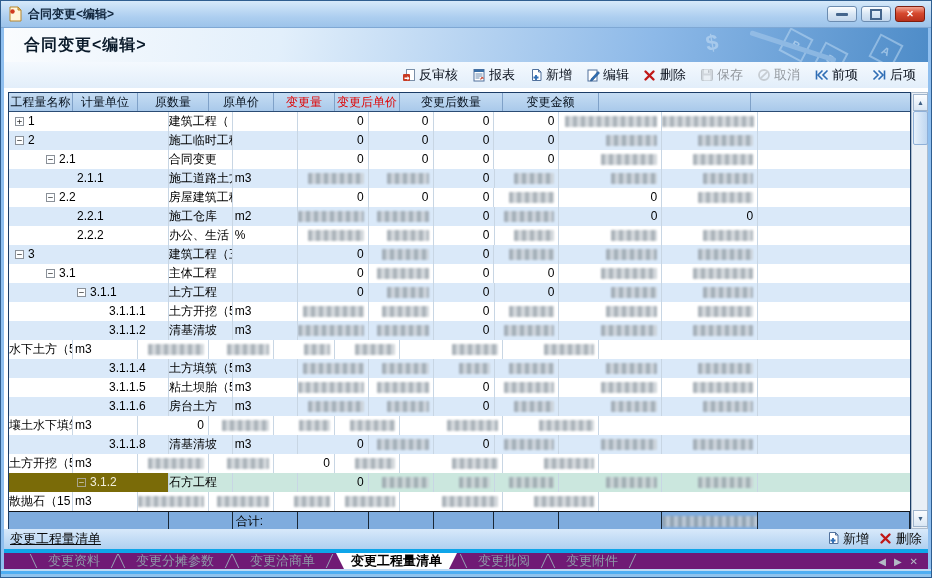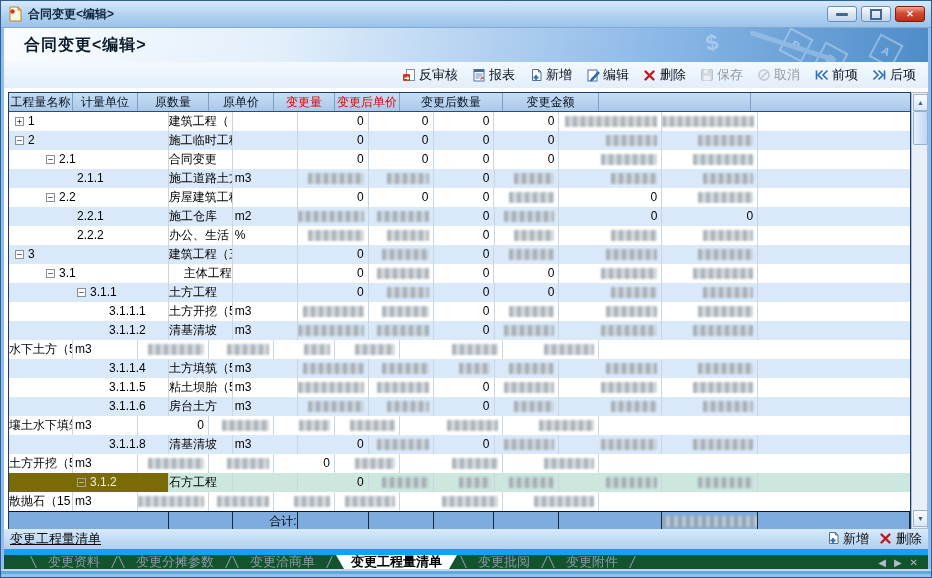--- a/index.html
+++ b/index.html
@@ -60,22 +60,22 @@
     display:flex;align-items:center;justify-content:center;font-size:7px;color:#3E5F84;}
   .vthumb{position:absolute;left:1px;top:18px;width:13px;height:32px;background:linear-gradient(90deg,#E6F0FB,#BFD7F1);
     border:1px solid #8FB0D8;border-radius:2px;}
   
   .subbar{position:absolute;left:4px;top:529px;right:4px;height:20px;
     background:linear-gradient(#D8E9FA,#AFD0F0);display:flex;align-items:center;padding:0 6px;box-sizing:border-box;}
   .sublabel{font-size:13px;color:#0A0A0A;text-decoration:underline;}
   .subbtns{margin-left:auto;display:flex;gap:10px;}
   .sbtn{display:flex;align-items:center;gap:3px;font-size:13px;color:#0A0A0A;}
   
-  .tabstrip{position:absolute;left:4px;top:549px;right:4px;height:20px;background:#14532d;
-    display:flex;align-items:stretch;padding-left:26px;box-sizing:border-box;border-top:6px solid #0ea5e9;}
+  .tabstrip{position:absolute;left:4px;top:549px;right:4px;height:20px;background:#701a75;
+    display:flex;align-items:stretch;padding-left:26px;box-sizing:border-box;border-top:4px solid #0ea5e9;}
   .tab{position:relative;padding:0 15px;display:flex;align-items:center;font-size:13px;color:#8E99A8;margin:0 3px;}
   .tab::before{content:"";position:absolute;left:0;top:1px;bottom:1px;width:1px;background:#97A5B5;transform:skewX(25deg);}
   .tab::after{content:"";position:absolute;right:0;top:1px;bottom:1px;width:1px;background:#97A5B5;transform:skewX(-25deg);}
   .tab.active{color:#000;font-weight:bold;background:#FDFEFF;
     clip-path:polygon(0 0,100% 0,calc(100% - 8px) 100%,8px 100%);}
   .tabnav{margin-left:auto;display:flex;align-items:center;gap:8px;padding-right:10px;color:#B3BCC6;font-size:10px;}
   .bottomedge{position:absolute;left:1px;right:1px;top:569px;height:8px;
     background:linear-gradient(#BBD9F4 0 2px,#4FAEF2 2px 5px,#8FC3EE 5px 8px);}
 </style>
 </head>
@@ -331,21 +331,21 @@
           <div class="cell num" style="width: 65px;"><span class="censor" style="width: 45px;"></span></div>
           <div class="cell num" style="width: 103px;"><span class="censor" style="width: 51px;"></span></div>
           <div class="cell num" style="width: 96px;"><span class="censor" style="width: 55px;"></span></div>
           <div class="cell filler" style="width: 152px;"></div>
         </div>
         <div class="grow">
           <div class="cell tree" style="width: 160px; padding-left: 37px;">
             <span class="expbox">−</span>
             <span>3.1</span>
           </div>
-          <div class="cell" style="width: 64px; text-align: right;">主体工程</div>
+          <div class="cell" style="width: 64px;">主体工程</div>
           <div class="cell" style="width: 65px; padding-left: 2px;"></div>
           <div class="cell num" style="width: 71px;">0</div>
           <div class="cell num" style="width: 65px;"><span class="censor" style="width: 52px;"></span></div>
           <div class="cell num" style="width: 61px;">0</div>
           <div class="cell num" style="width: 65px;">0</div>
           <div class="cell num" style="width: 103px;"><span class="censor" style="width: 56px;"></span></div>
           <div class="cell num" style="width: 96px;"><span class="censor" style="width: 60px;"></span></div>
           <div class="cell filler" style="width: 152px;"></div>
         </div>
         <div class="grow stripe">
@@ -503,21 +503,21 @@
           <div class="cell num" style="width: 61px;"><span class="censor" style="width: 36px;"></span></div>
           <div class="cell num" style="width: 65px;"><span class="censor" style="width: 50px;"></span></div>
           <div class="cell num" style="width: 103px;"><span class="censor" style="width: 56px;"></span></div>
           <div class="cell num" style="width: 96px;"><span class="censor" style="width: 60px;"></span></div>
           <div class="cell filler" style="width: 152px;"></div>
         </div>
       </div>
     <div class="totrow">
         <div class="cell" style="width: 160px;"></div>
         <div class="cell" style="width: 64px;"></div>
-        <div class="cell" style="width: 65px; padding-left: 3px; text-align: right;">合计:</div>
+        <div class="cell" style="width: 65px; padding-left: 3px;">合计:</div>
         <div class="cell" style="width: 71px;"></div>
         <div class="cell" style="width: 65px;"></div>
         <div class="cell" style="width: 61px;"></div>
         <div class="cell" style="width: 65px;"></div>
         <div class="cell" style="width: 103px;"></div>
         <div class="cell num" style="width: 96px;"><span class="censor" style="width: 110px;"></span></div>
         <div class="cell filler" style="width: 152px;"></div>
       </div>
   </div>
 

